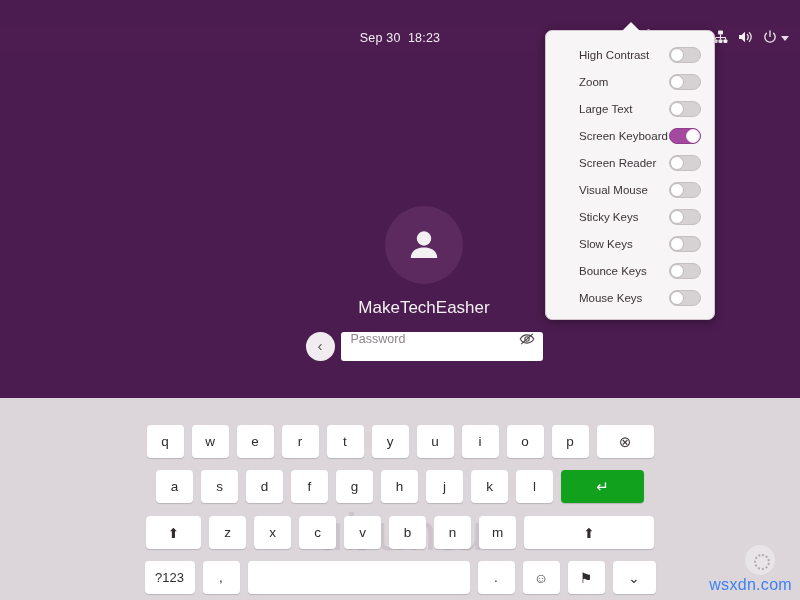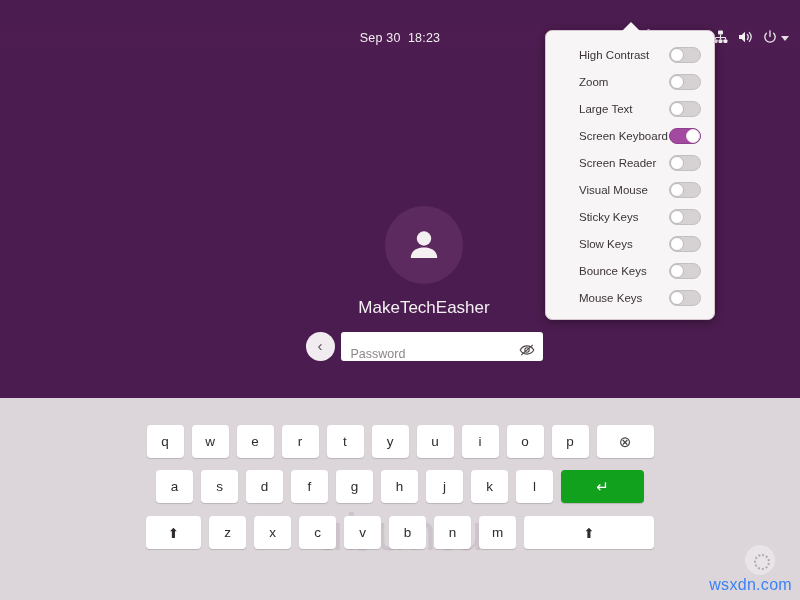--- a/index.html
+++ b/index.html
@@ -142,21 +142,21 @@
     display: flex; align-items: center; justify-content: center;
     color: #5a4f56;
     font-size: 15px;
     line-height: 1;
     padding-bottom: 2px;
   }
   #pwfield {
     width: 202px; height: 29px;
     background: #ffffff;
     border-radius: 3px;
-    display: flex; align-items: flex-end;
+    display: flex; align-items: flex-start;
     padding: 0 8px 0 10px;
   }
   #pwplaceholder {
     flex: 1;
     color: #8d868b;
     font-size: 12.5px;
   }
 
   
   #osk {
@@ -429,17 +429,26 @@
     <div class="key">z</div>
     <div class="key">x</div>
     <div class="key">c</div>
     <div class="key">v</div>
     <div class="key">b</div>
     <div class="key">n</div>
     <div class="key">m</div>
     <div class="key shift-r">⬆</div>
   </div>
 
+  <div class="krow" id="krow4">
+    <div class="key sym">?123</div>
+    <div class="key comma">,</div>
+    <div class="key space"></div>
+    <div class="key period">.</div>
+    <div class="key small-ico">☺</div>
+    <div class="key small-ico">⚑</div>
+    <div class="key chevron">⌄</div>
+  </div>
 
 </div>
 
 <div id="watermark-logo"></div>
 <div id="watermark-site">wsxdn.com</div>
 
 </body></html>

